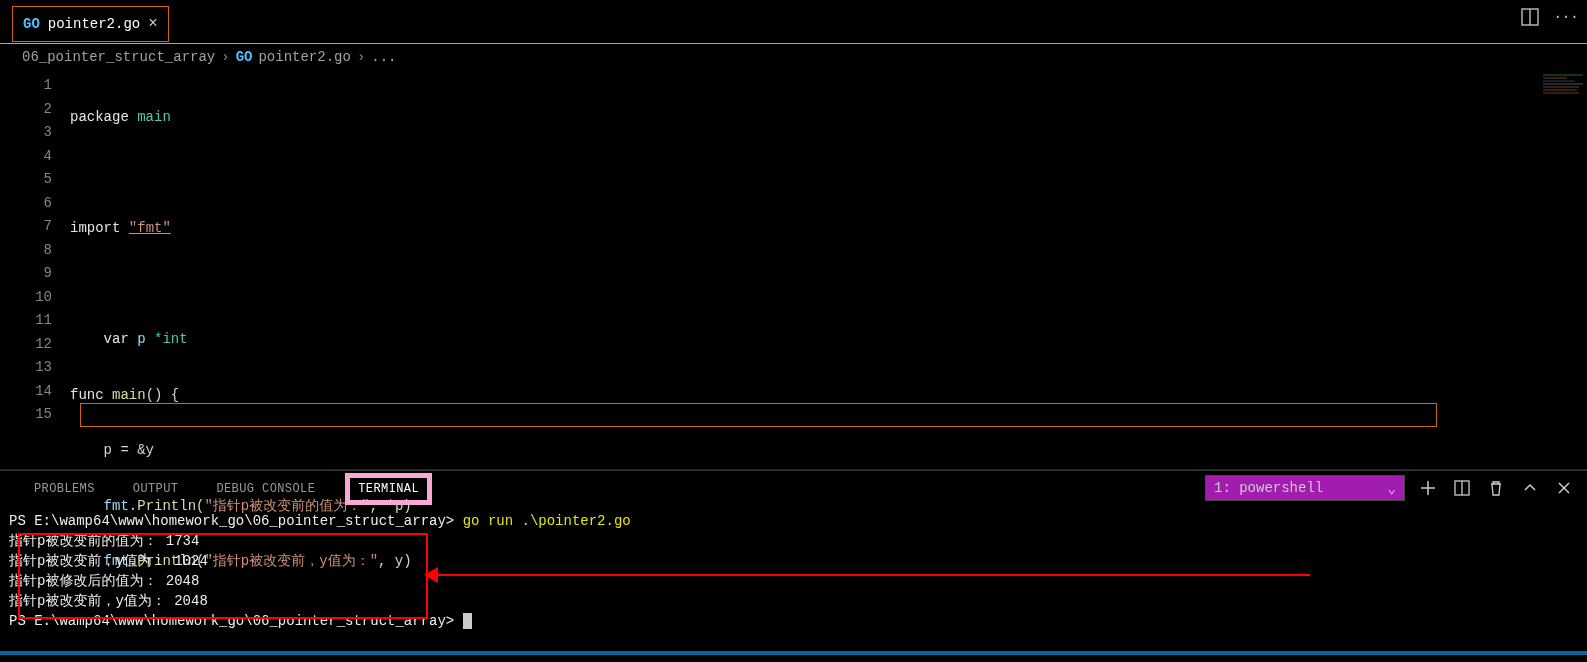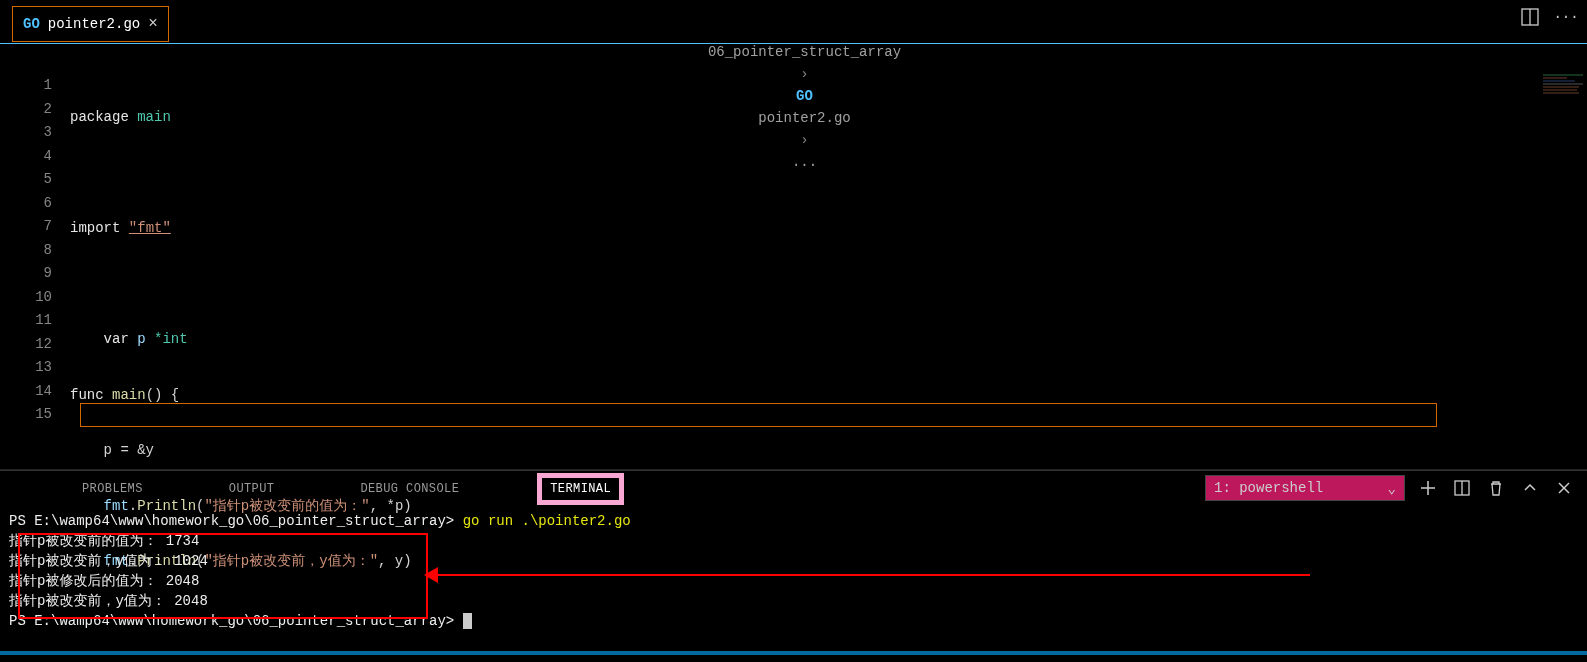--- a/index.html
+++ b/index.html
@@ -38,21 +38,20 @@
 .icon-btn { width:22px; height:22px; display:flex; align-items:center; justify-content:center; color:#ccc; cursor:pointer; }
 
 .breadcrumb {
   height:26px;
   display:flex;
   align-items:center;
   padding-left:22px;
   gap:6px;
   color:#a0a0a0;
   border-bottom:none;
-  flex-direction:column;
 }
 .breadcrumb .sep { color:#888; }
 .breadcrumb .go-icon { color:#4fc1ff; font-weight:bold; }
 
 .editor {
   display:flex;
   height:400px;
   position:relative;
   border-bottom:1px solid #222;
 }
@@ -97,28 +96,28 @@
   height:36px;
   display:flex;
   align-items:center;
   gap:22px;
   padding-left:26px;
   color:#999;
   position:relative;
 }
 .panel-tabs .ptab.active { color:#fff; }
 .panel-tabs .ptab.active .box { border:5px solid #f9a8d4; padding:4px 8px; }
-.panel-tabs .ptab .box { padding:4px 8px;margin-left:48px; }
+.panel-tabs .ptab .box { padding:4px 8px; }
 .panel-right {
   position:absolute; right:12px; top:4px;
   display:flex; align-items:center; gap:12px;
 }
 .term-select {
   width:200px; height:26px;
-  border:1px solid #444; background:#be185d;
+  border:1px solid #444; background:#a21caf;
   display:flex; align-items:center; justify-content:space-between;
   padding:0 8px; color:#ccc;
 }
 
 .terminal {
   padding:4px 26px 8px 9px;
   font-family:Liberation Mono, monospace;
   color:#eee;
   position:relative;
   border-bottom:4px solid #0369a1;

